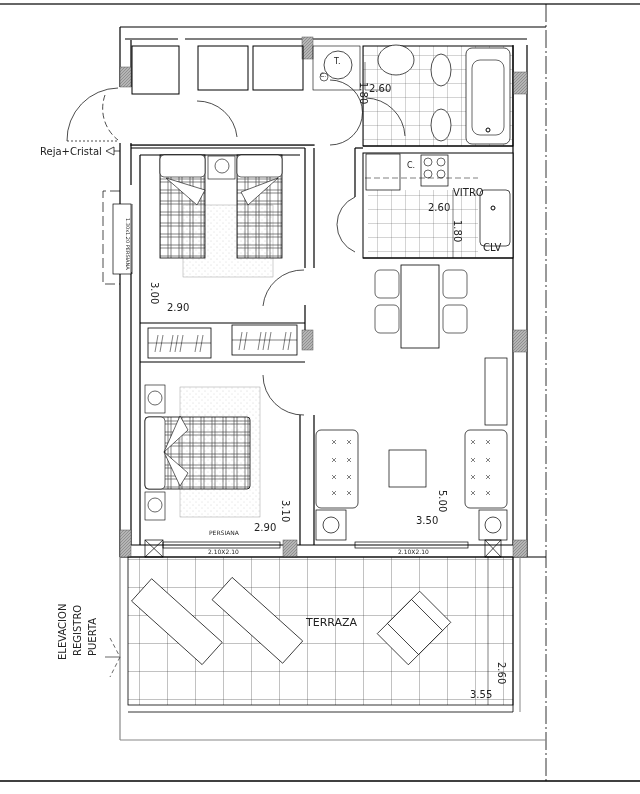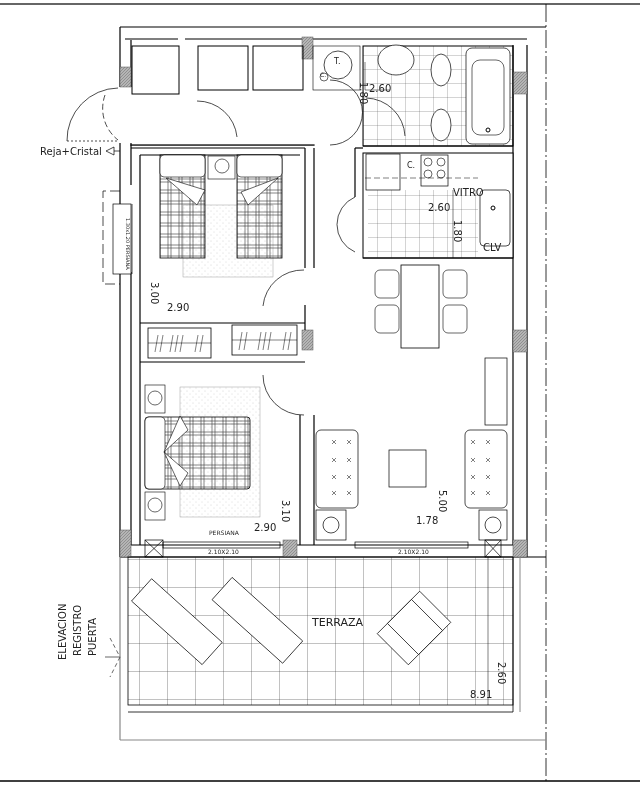--- a/index.html
+++ b/index.html
@@ -249,22 +249,22 @@
 <div class="lbl sm rot" style="left:130px;top:218px;transform:rotate(90deg);font-size:5px;">1.30x1.20 PERSIANA</div>
 <div class="lbl md rot" style="left:159px;top:282px;transform:rotate(90deg);">3.00</div>
 <div class="lbl md" style="left:167px;top:303px;">2.90</div>
 
 <div class="lbl sm" style="left:209px;top:530px;">PERSIANA</div>
 <div class="lbl md rot" style="left:290px;top:500px;transform:rotate(90deg);">3.10</div>
 <div class="lbl md" style="left:254px;top:523px;">2.90</div>
 <div class="lbl sm" style="left:208px;top:549px;">2.10X2.10</div>
 
 <div class="lbl md rot" style="left:447px;top:490px;transform:rotate(90deg);">5.00</div>
-<div class="lbl md" style="left:416px;top:516px;">1.78</div>
+<div class="lbl md" style="left:416px;top:516px;">3.50</div>
 <div class="lbl sm" style="left:398px;top:549px;">2.10X2.10</div>
 
-<div class="lbl lg" style="left:306px;top:617px;margin-left:6px;">TERRAZA</div>
+<div class="lbl lg" style="left:306px;top:617px;">TERRAZA</div>
 <div class="lbl md rot" style="left:506px;top:662px;transform:rotate(90deg);">2.60</div>
-<div class="lbl md" style="left:470px;top:690px;">8.91</div>
+<div class="lbl md" style="left:470px;top:690px;">3.55</div>
 
 <div class="lbl md rot" style="left:58px;top:660px;transform:rotate(-90deg);">ELEVACION</div>
 <div class="lbl md rot" style="left:73px;top:656px;transform:rotate(-90deg);">REGISTRO</div>
 <div class="lbl md rot" style="left:88px;top:656px;transform:rotate(-90deg);">PUERTA</div>
 
 </body></html>

